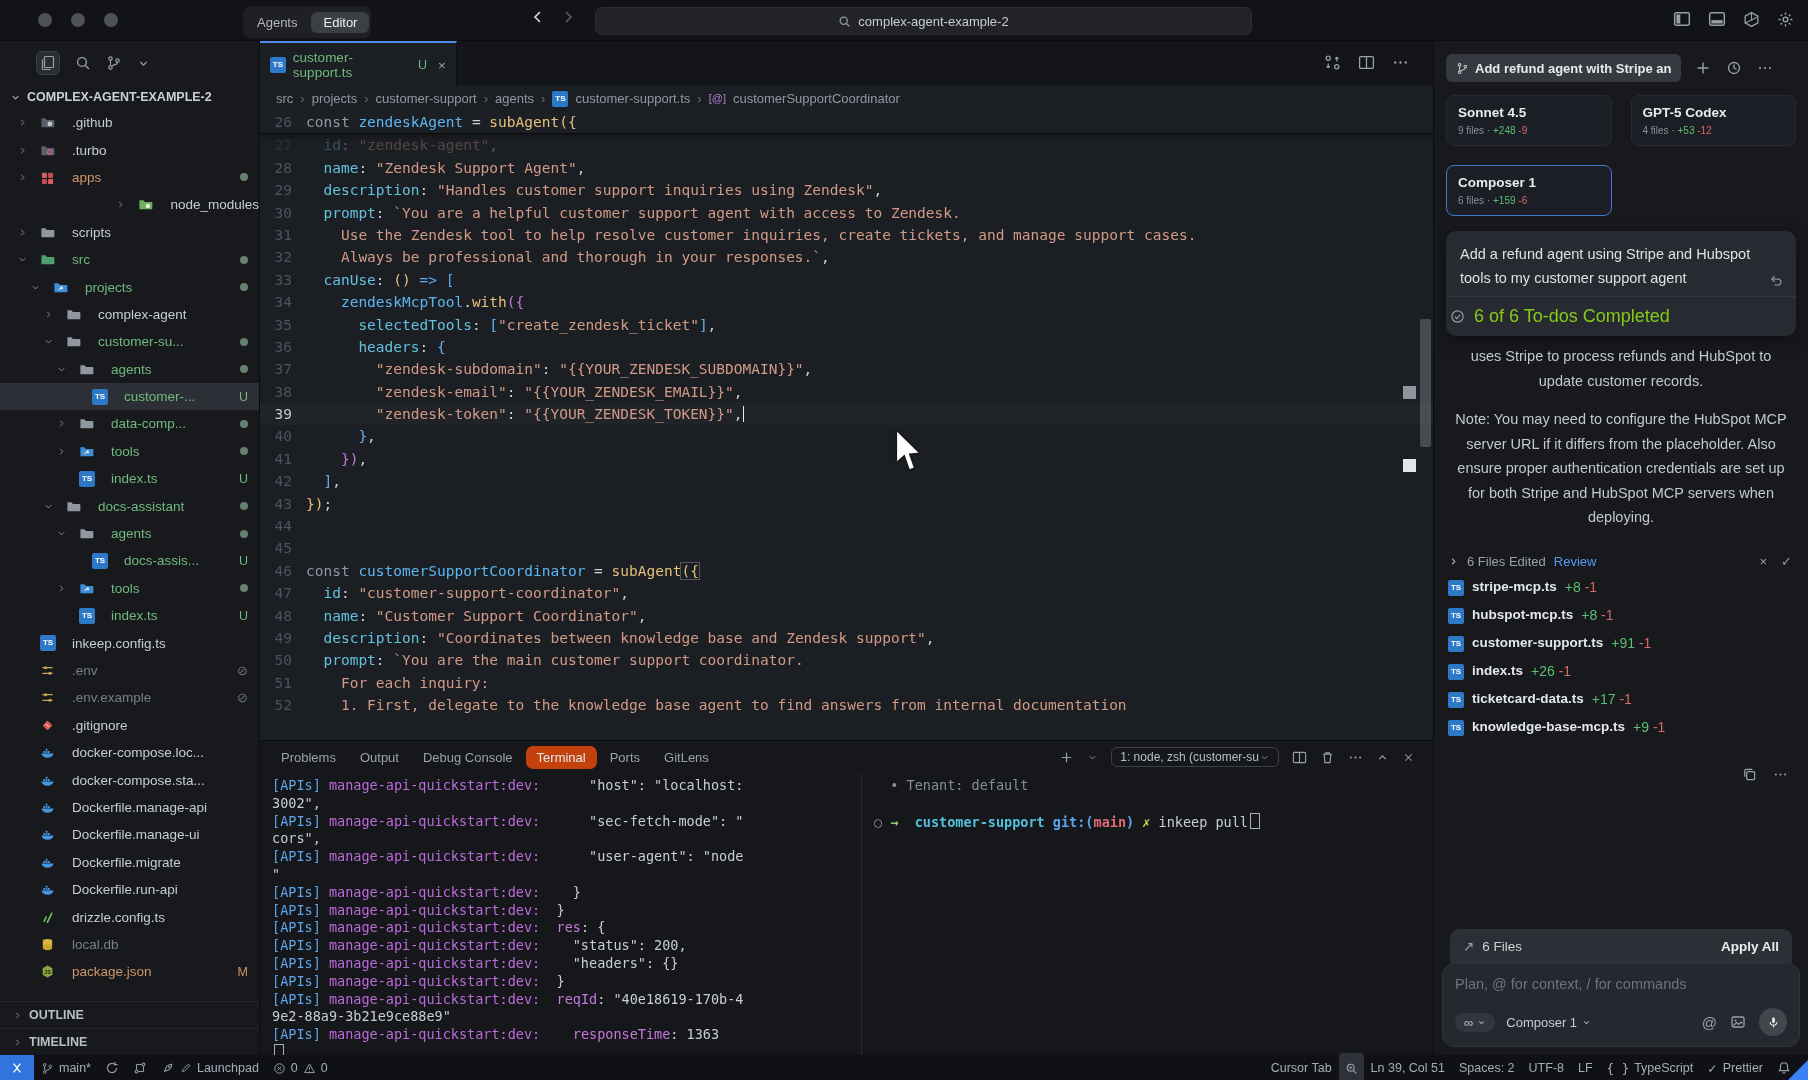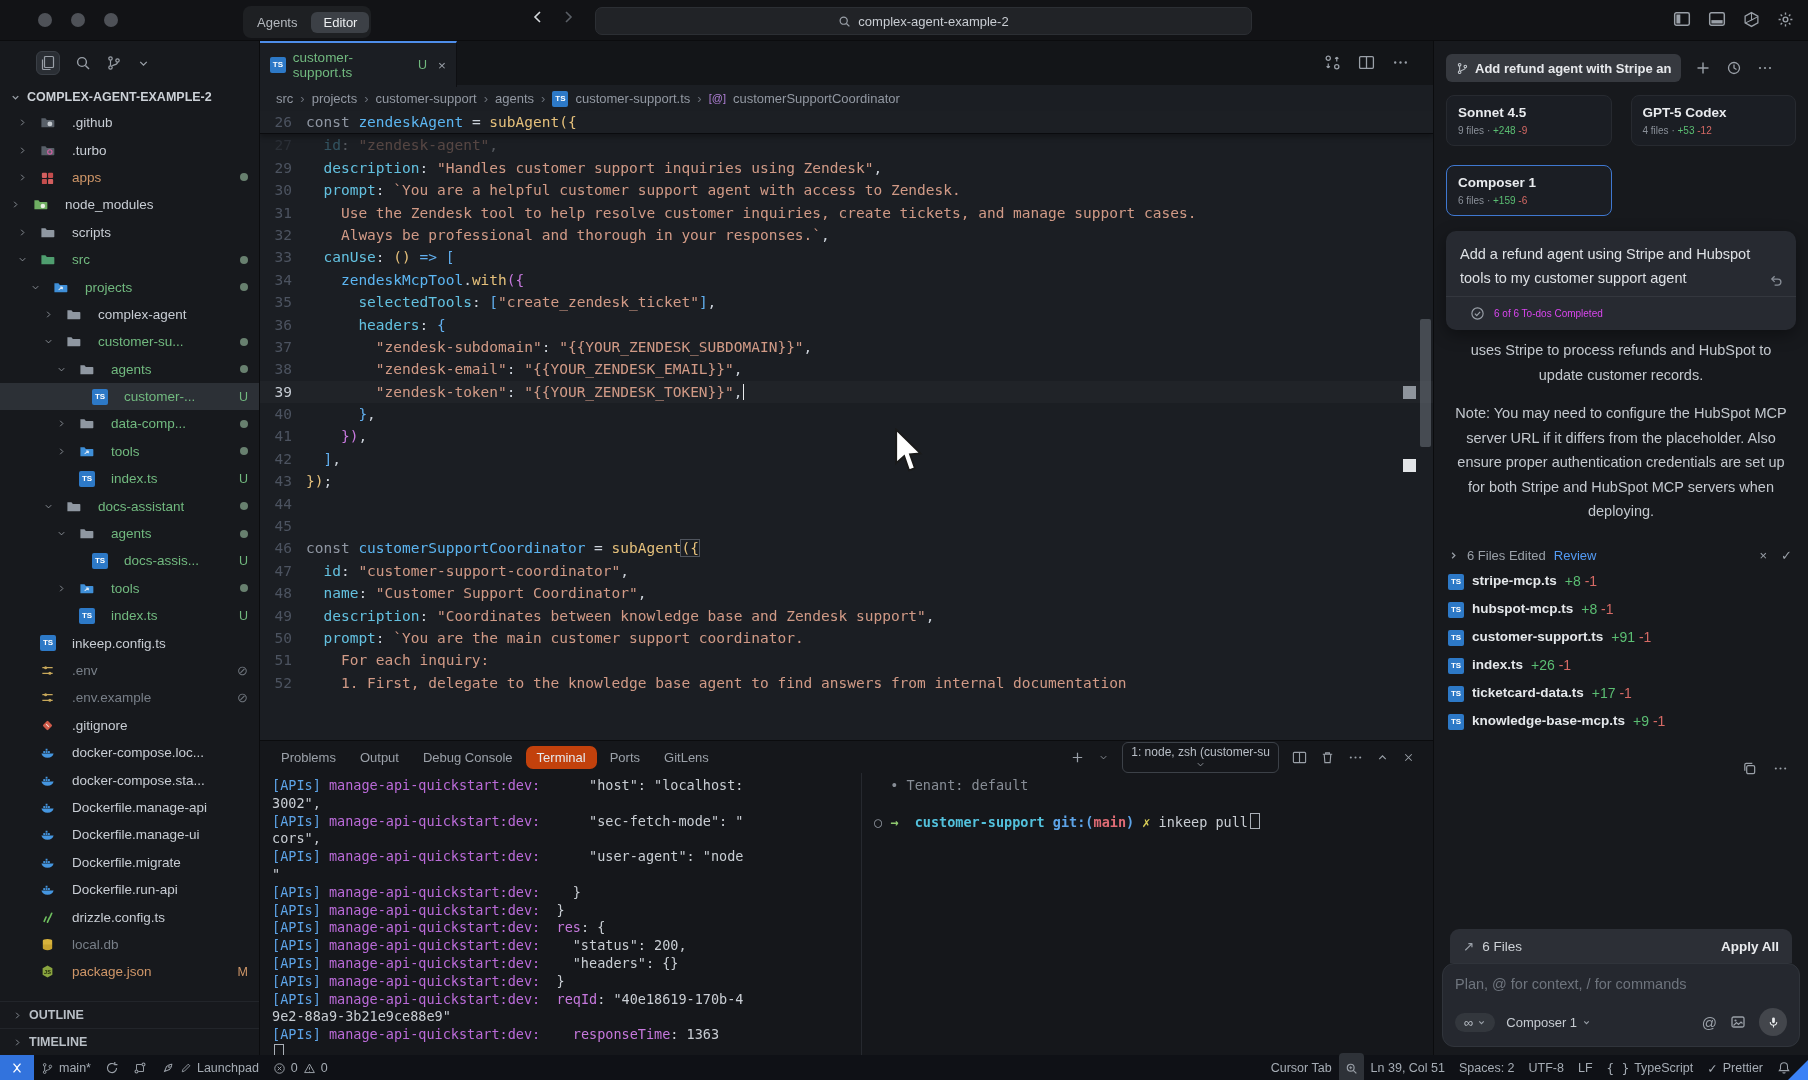--- a/index.html
+++ b/index.html
@@ -77,21 +77,21 @@
   .sq1{position:absolute;right:17px;top:275px;width:13px;height:13px;background:#8e949c;}
   .sq2{position:absolute;right:17px;top:348px;width:13px;height:13px;background:#e3e5e8;}
 
   
   .panel{height:314px;flex:0 0 314px;background:#15171b;border-top:1px solid #0b0c0e;display:flex;flex-direction:column;}
   .ptabs{height:32px;display:flex;align-items:center;padding:0 18px 0 10px;gap:2px;flex:0 0 auto;}
   .ptab{padding:4px 11px;color:#9ba1a9;font-size:13px;}
   .ptab.on{background:#c2410c;border-radius:7px;color:#e6e9ec;}
   .pright{margin-left:auto;display:flex;align-items:center;gap:13px;color:#aab0b8;}
   .shellsel{border:1px solid #3c4148;border-radius:6px;padding:2px 8px;font-size:12px;color:#b9bfc7;
-            display:flex;align-items:center;max-width:190px;flex-direction:column;}
+            display:flex;align-items:center;max-width:190px;}
   .shellsel span{white-space:nowrap;overflow:hidden;}
   .termwrap{flex:1;display:flex;font-family:"DejaVu Sans Mono",monospace;font-size:13.5px;overflow:hidden;}
   .tleft{width:589px;flex:0 0 589px;padding:4px 0 0 12px;overflow:hidden;}
   .tdivider{width:1px;background:#26292f;}
   .tright{flex:1;padding:4px 0 0 12px;overflow:hidden;}
   .tline{height:17.8px;line-height:17.8px;white-space:pre;}
   .t-api{color:#5da4e8}.t-dev{color:#bb6bd9}.t-tpl{color:#c9ced4}.t-key{color:#c678dd}
   .t-dim{color:#878d96}.t-grn{color:#8fc86f;font-weight:700}.t-cyb{color:#53c1dc;font-weight:700}
   .t-blu{color:#5da4e8;font-weight:700}.t-red{color:#e06c75;font-weight:700}.t-yel{color:#d9ce57}
   .t-circ{color:#8a9099}
@@ -106,22 +106,22 @@
   .aihicons{display:flex;gap:15px;margin-left:2px;color:#9aa0a8;}
   .cards{display:grid;grid-template-columns:1fr 1fr;gap:19px;padding:4px 12px 0;}
   .card{border:1px solid #272a30;background:#1b1e24;border-radius:8px;padding:9px 11px;}
   .card.sel{border-color:#3f78d1;}
   .cname{font-size:13.5px;color:#e9ebee;font-weight:700;margin-bottom:5px;}
   .cmeta{font-size:10px;color:#8a9099;}
   .plus{color:#5bbf73}.minus{color:#d66a65}
   .bubble{margin:15px 12px 0;background:#272a31;border-radius:10px;box-shadow:0 5px 16px rgba(0,0,0,.38);}
   .bmsg{padding:11px 14px 6px;font-size:14.5px;line-height:24px;color:#dde0e4;position:relative;}
   .undo{position:absolute;right:12px;bottom:8px;color:#8a9099;}
-  .btodo{border-top:1px solid #34373e;padding:9px 24px;display:flex;align-items:center;gap:9px;
-         color:#d946ef;font-size:10px;}
+  .btodo{border-top:1px solid #34373e;padding:9px 4px;display:flex;align-items:center;gap:9px;
+         color:#84cc16;font-size:18px;}
   .aibody{padding:8px 14px 0;font-size:14.5px;line-height:24.5px;color:#c3c8ce;text-align:center;}
   .aibody p{margin:0 0 14px;}
   .fhead{display:flex;align-items:center;gap:8px;padding:10px 16px 4px 14px;font-size:13px;color:#9aa0a8;}
   .review{color:#539bf5;}
   .fhx{margin-left:auto;display:flex;gap:14px;color:#8f959d;}
   .frow{display:flex;align-items:center;gap:8px;padding:5px 14px;font-size:13.5px;color:#e4e7ea;font-weight:700;}
   .fstats{font-weight:400;font-size:14px;}
   .actrow{display:flex;justify-content:flex-end;gap:16px;padding:26px 20px 0;color:#8a9099;}
   .bottomdock{position:absolute;left:8px;right:8px;bottom:8px;}
   .applybar{margin:0 8px;background:#2c2f36;border-radius:9px 9px 0 0;height:34px;display:flex;
@@ -290,21 +290,21 @@
               <svg width="15" height="15" viewBox="0 0 16 16">
                 <rect x="2" y="3" width="5.4" height="5.4" rx="1" fill="#d35f5f"></rect>
                 <rect x="8.6" y="3" width="5.4" height="5.4" rx="1" fill="#c44d4d"></rect>
                 <rect x="2" y="9.6" width="5.4" height="5.4" rx="1" fill="#c44d4d"></rect>
                 <rect x="8.6" y="9.6" width="5.4" height="5.4" rx="1" fill="#d35f5f"></rect>
               </svg>
             </span>
             <span class="tname c-org">apps</span>
             <span class="tbadge"><span class="dotb"></span></span>
           </div>
-          <div class="trow" style="padding-left: 10px;">
+          <div class="trow" style="padding-left: 10px; justify-content: flex-end;">
             <span class="chev">
               <svg width="11" height="11" viewBox="0 0 16 16">
                 <path d="M6 4l4 4-4 4" fill="none" stroke="currentColor" stroke-width="1.2"></path>
               </svg>
             </span>
             <span class="ticon">
               <svg width="15" height="15" viewBox="0 0 16 16">
                 <path d="M1.5 3.5h4.3l1.5 1.8h7.2a.8.8 0 0 1 .8.8v6.1a.8.8 0 0 1-.8.8H1.5z" fill="#6fae62"></path>
                 <circle cx="10.5" cy="9.5" r="2.4" fill="#e8efe4"></circle>
               </svg>
@@ -712,20 +712,21 @@
           <span><span class="tsb">TS</span></span>
           <span>customer-support.ts</span>
           <span class="bsep">›</span>
           <span class="bsym">[@]</span>
           <span>customerSupportCoordinator</span>
         </div>
       <div class="codearea">
         <div id="code">
             <div class="cline sticky"><span class="lnum">26</span><span><span class="t-kw">const </span><span class="t-var">zendeskAgent</span><span class="t-pl"> = </span><span class="t-fn">subAgent</span><span class="t-by">({</span></span></div>
             <div class="cline faded"><span class="lnum">27</span><span><span class="t-prop">  id</span><span class="t-pl">: </span><span class="t-str">"zendesk-agent"</span><span class="t-pl">,</span></span></div>
+            <div class="cline"><span class="lnum">28</span><span><span class="t-prop">  name</span><span class="t-pl">: </span><span class="t-str">"Zendesk Support Agent"</span><span class="t-pl">,</span></span></div>
             <div class="cline"><span class="lnum">29</span><span><span class="t-prop">  description</span><span class="t-pl">: </span><span class="t-str">"Handles customer support inquiries using Zendesk"</span><span class="t-pl">,</span></span></div>
             <div class="cline"><span class="lnum">30</span><span><span class="t-prop">  prompt</span><span class="t-pl">: </span><span class="t-str">`You are a helpful customer support agent with access to Zendesk.</span></span></div>
             <div class="cline"><span class="lnum">31</span><span><span class="t-str">    Use the Zendesk tool to help resolve customer inquiries, create tickets, and manage support cases.</span></span></div>
             <div class="cline"><span class="lnum">32</span><span><span class="t-str">    Always be professional and thorough in your responses.`</span><span class="t-pl">,</span></span></div>
             <div class="cline"><span class="lnum">33</span><span><span class="t-prop">  canUse</span><span class="t-pl">: </span><span class="t-by">()</span><span class="t-op"> =&gt; </span><span class="t-bb">[</span></span></div>
             <div class="cline"><span class="lnum">34</span><span><span class="t-pl">    </span><span class="t-var">zendeskMcpTool</span><span class="t-pl">.</span><span class="t-fn">with</span><span class="t-bp">({</span></span></div>
             <div class="cline"><span class="lnum">35</span><span><span class="t-prop">      selectedTools</span><span class="t-pl">: </span><span class="t-bb">[</span><span class="t-str">"create_zendesk_ticket"</span><span class="t-bb">]</span><span class="t-pl">,</span></span></div>
             <div class="cline"><span class="lnum">36</span><span><span class="t-prop">      headers</span><span class="t-pl">: </span><span class="t-bb">{</span></span></div>
             <div class="cline"><span class="lnum">37</span><span><span class="t-str">        "zendesk-subdomain"</span><span class="t-pl">: </span><span class="t-str">"{{YOUR_ZENDESK_SUBDOMAIN}}"</span><span class="t-pl">,</span></span></div>
             <div class="cline"><span class="lnum">38</span><span><span class="t-str">        "zendesk-email"</span><span class="t-pl">: </span><span class="t-str">"{{YOUR_ZENDESK_EMAIL}}"</span><span class="t-pl">,</span></span></div>

